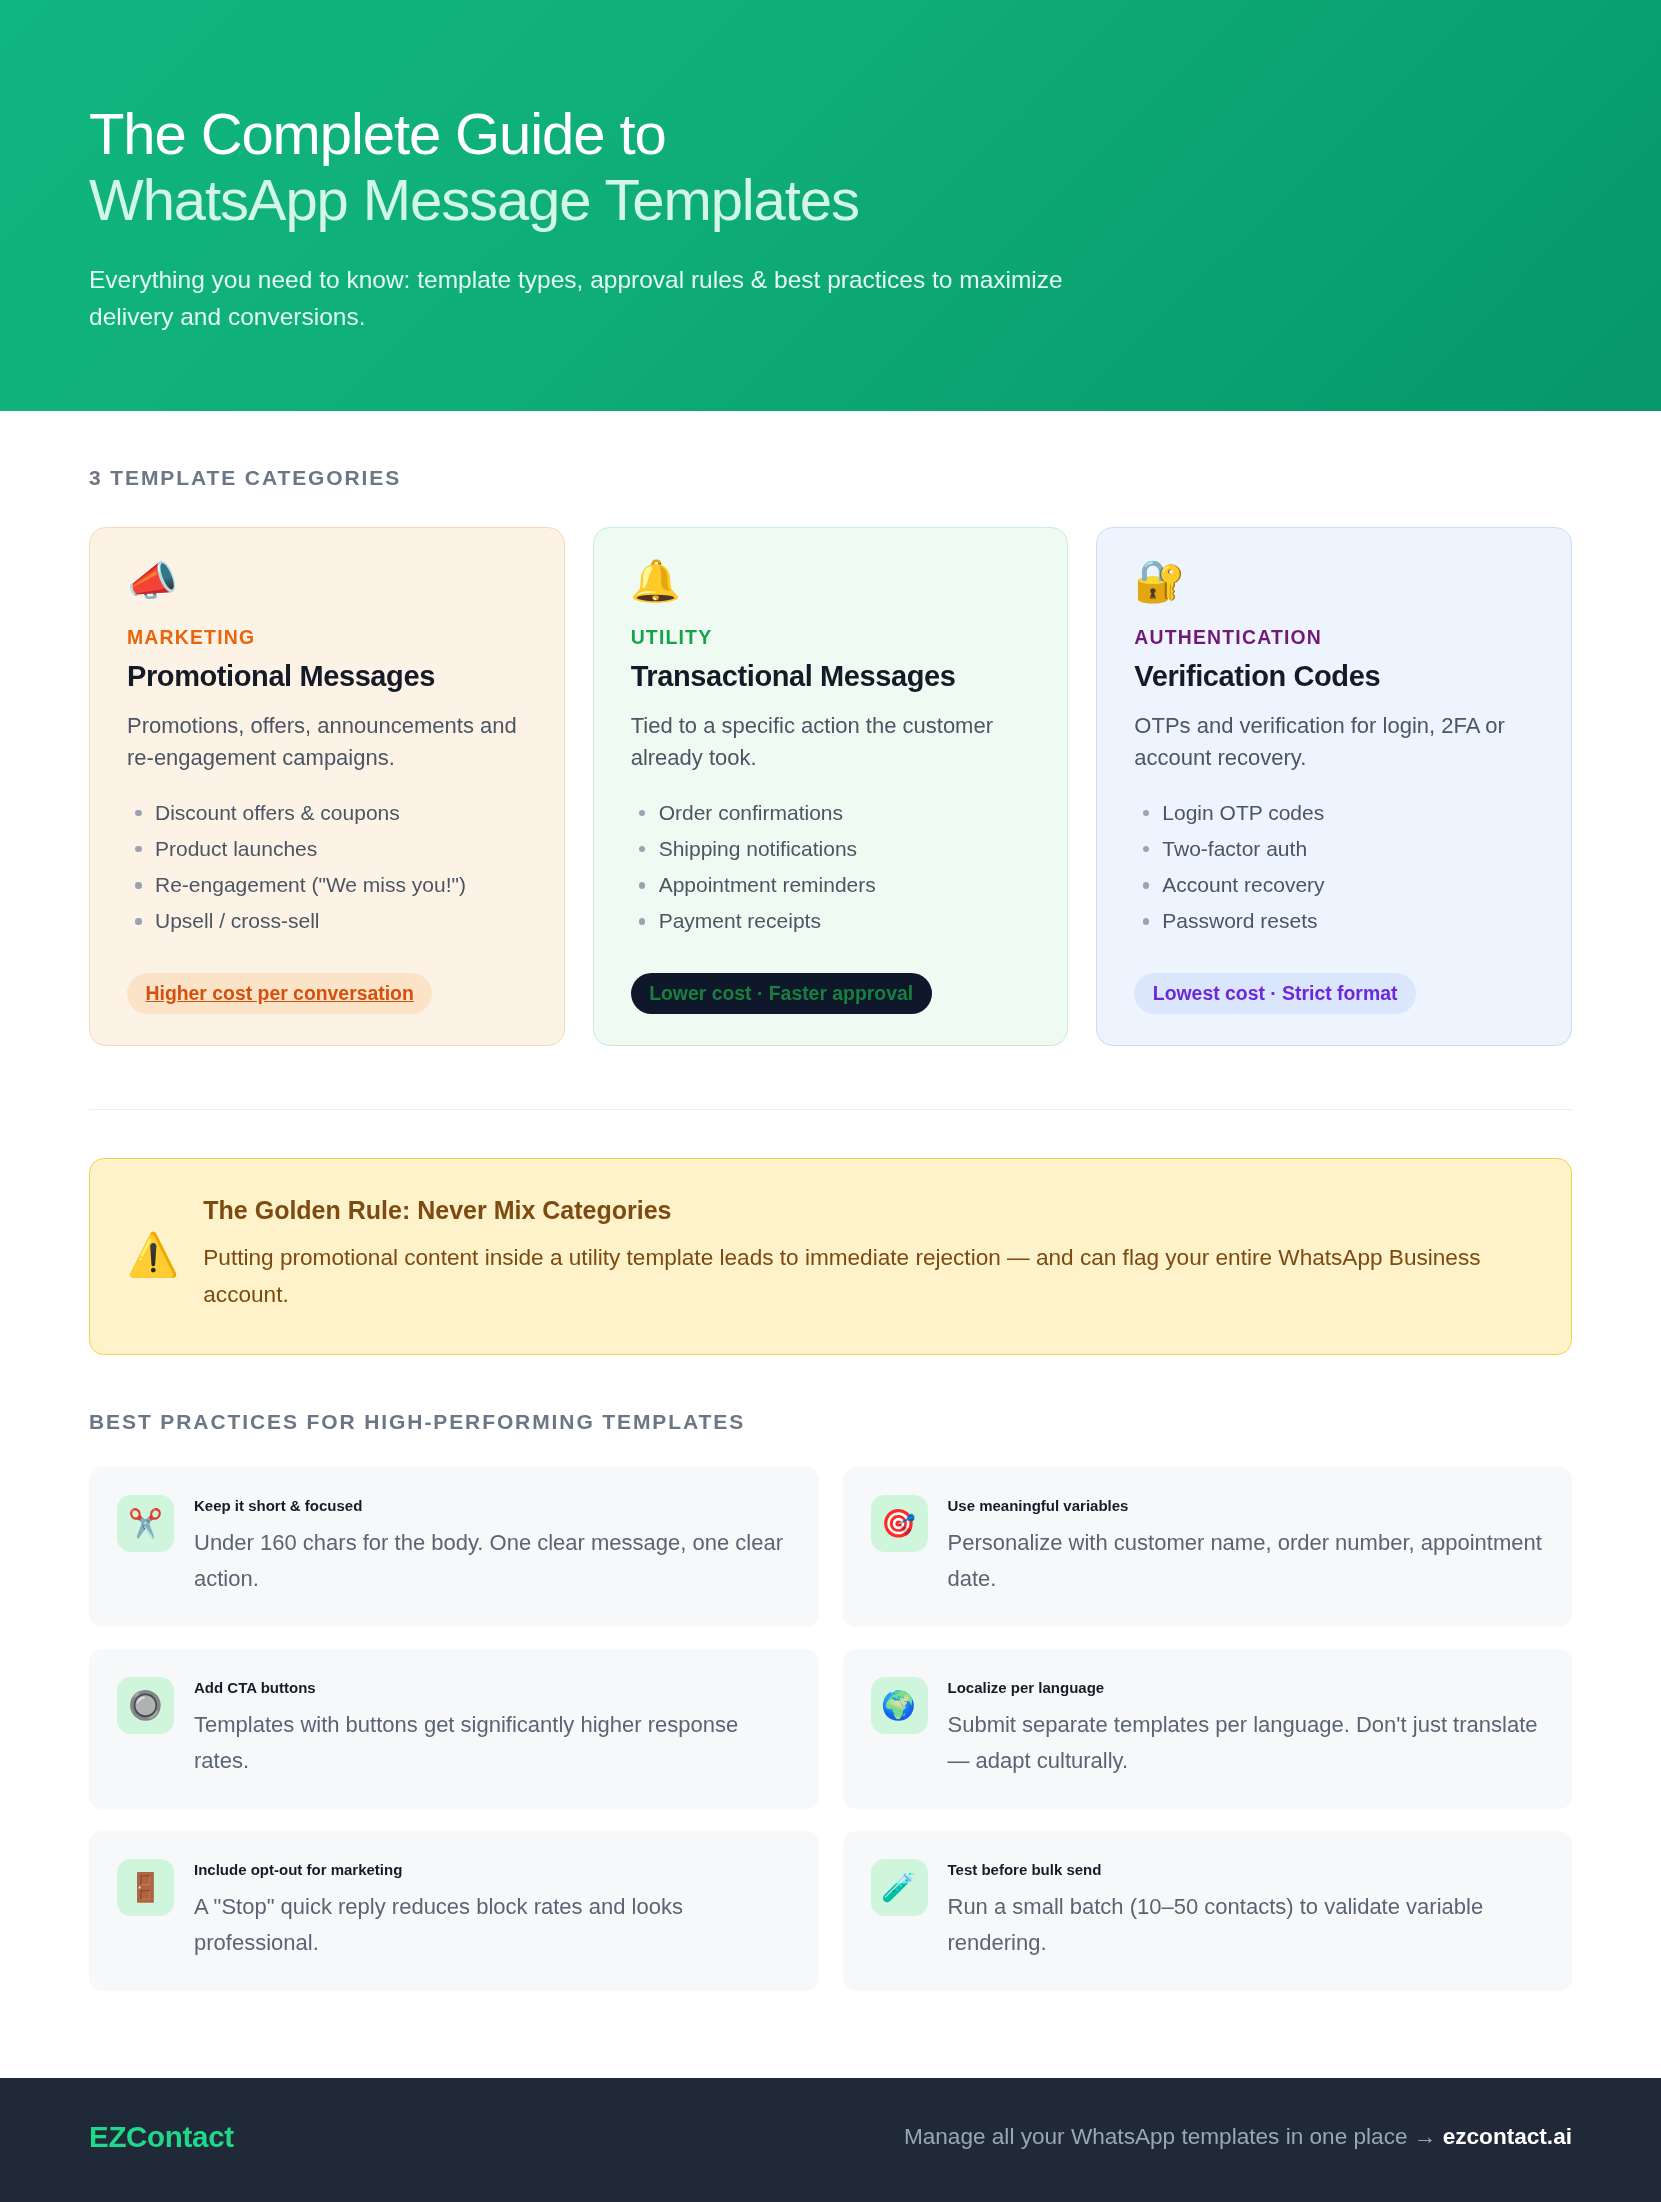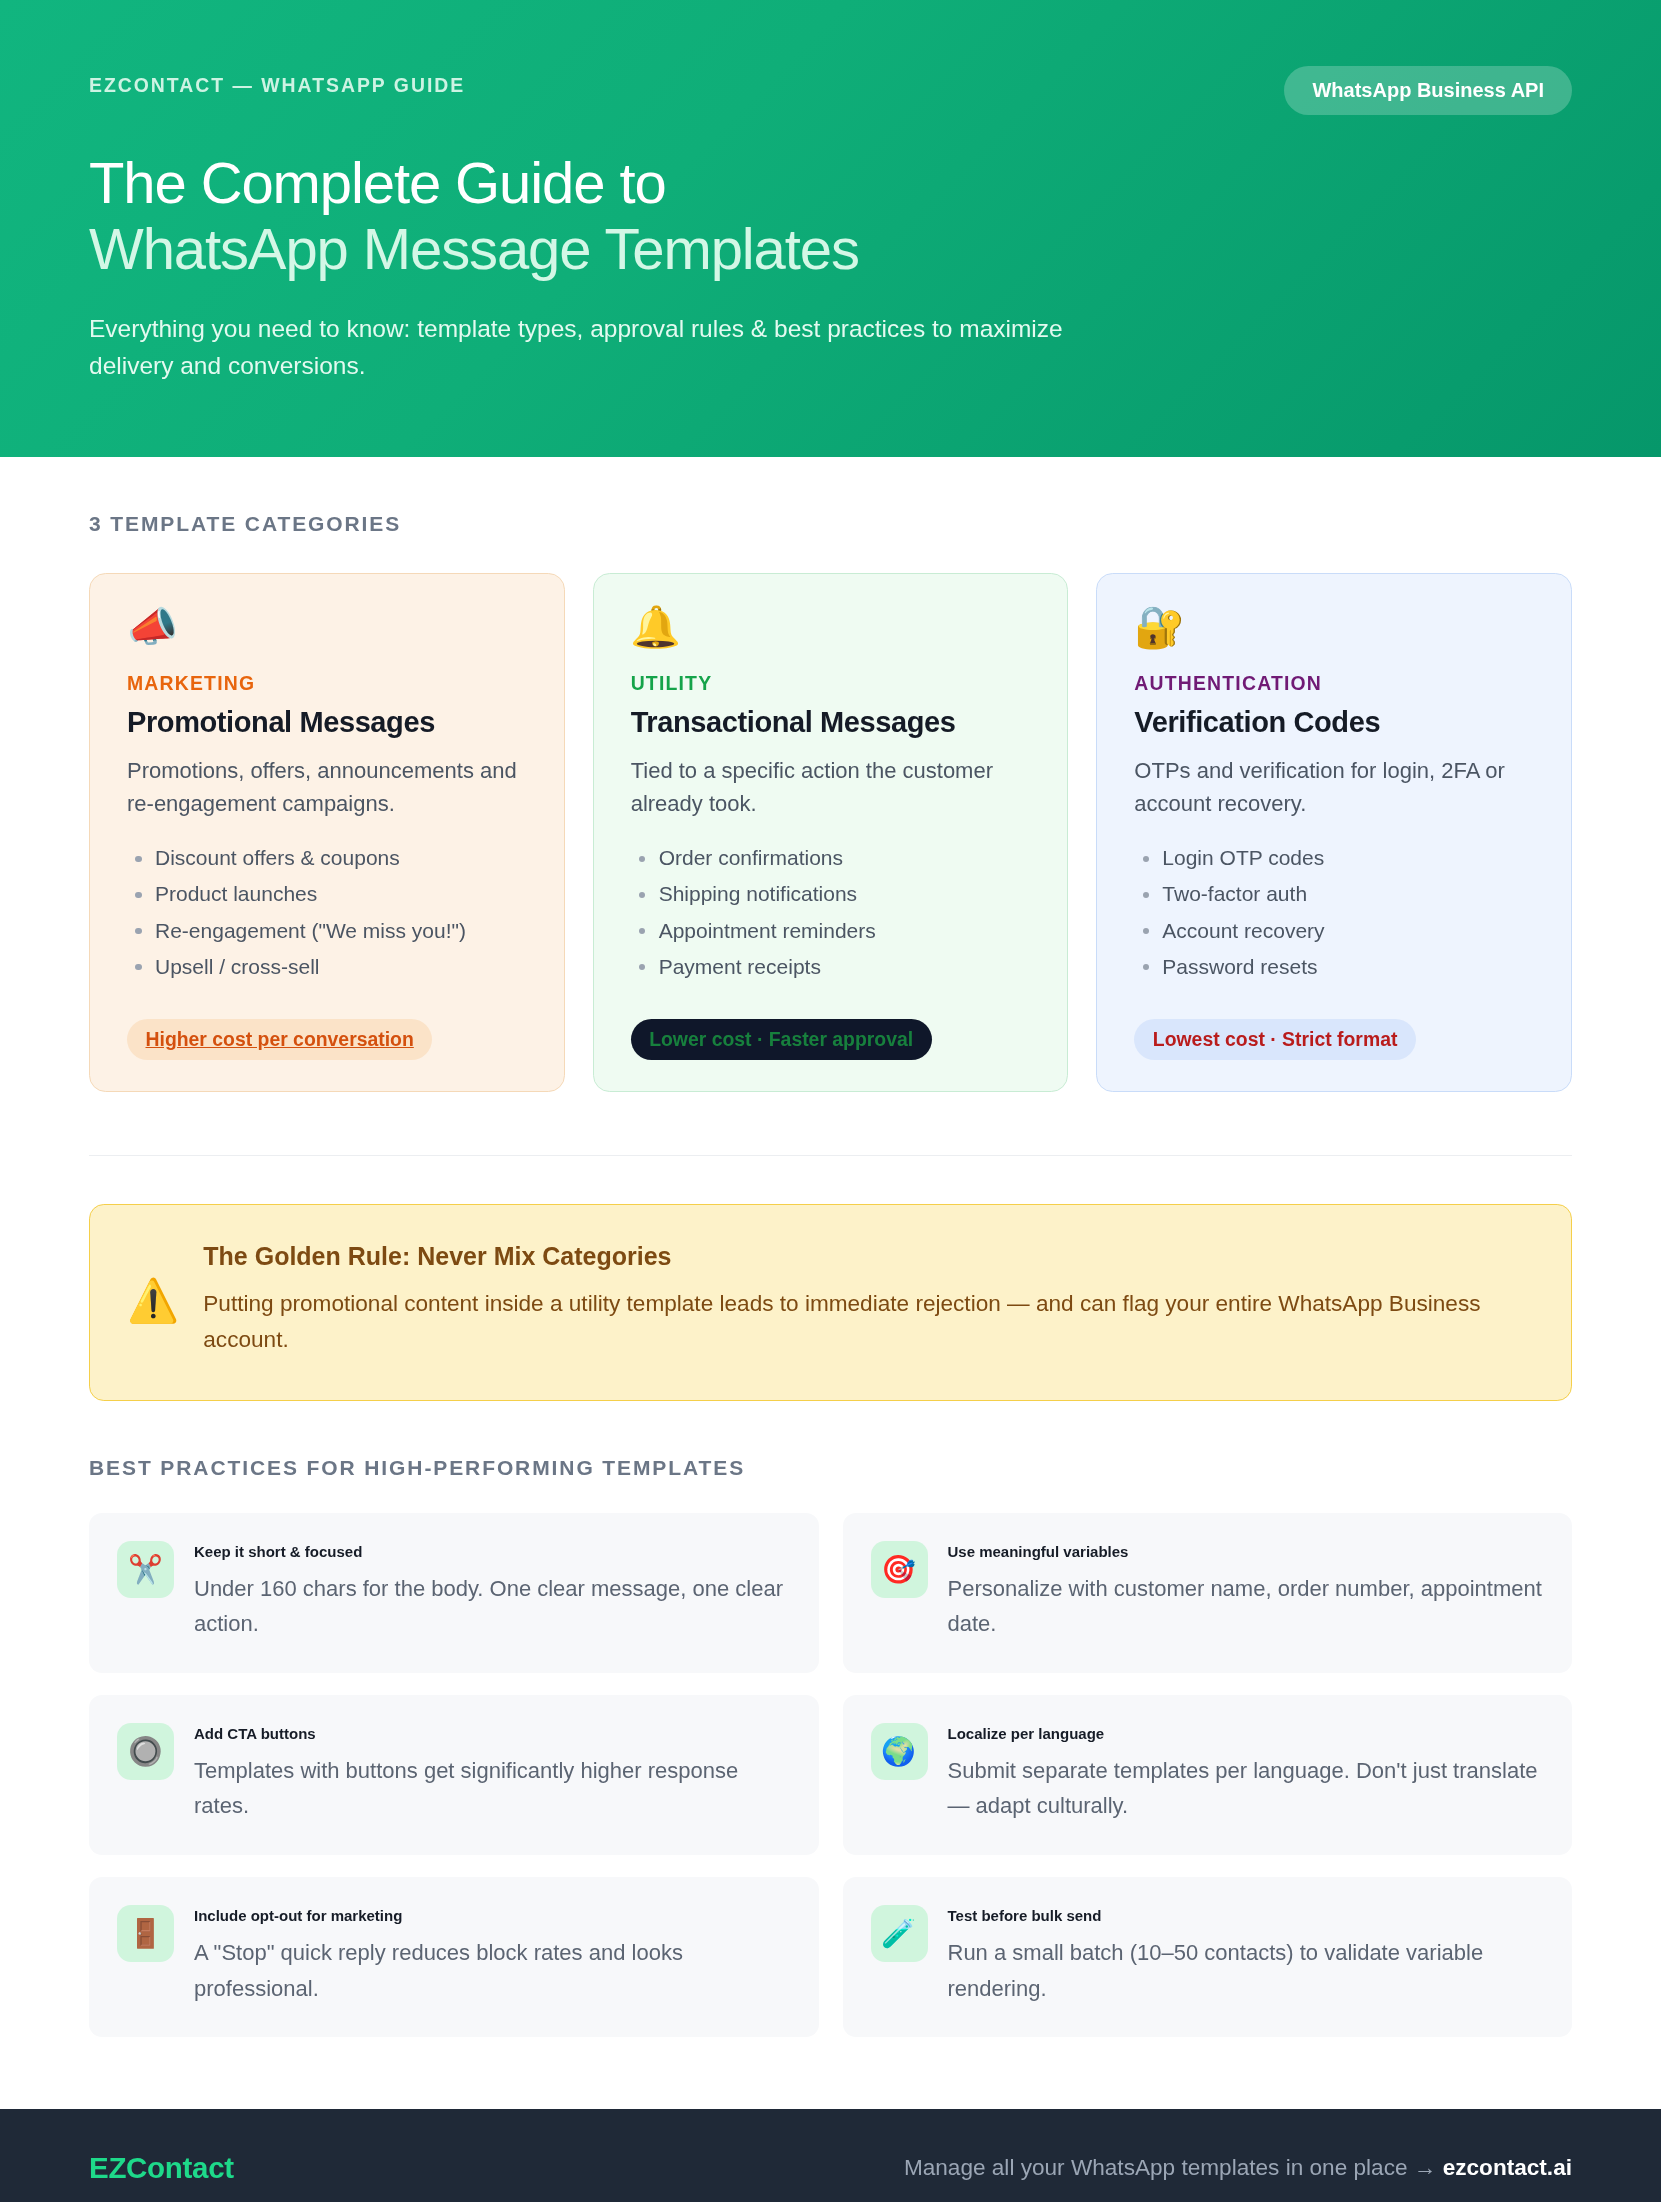--- a/index.html
+++ b/index.html
@@ -152,21 +152,21 @@
   .card-pill {
     display: inline-block;
     align-self: flex-start;
     font-size: 19.4px;
     font-weight: bold;
     padding: 9.2px 18.5px;
     border-radius: 922px;
   }
   .card.marketing .card-pill { background: #fbe3c8; color: #d4500e; text-decoration: underline; }
   .card.utility   .card-pill { background: #0f172a; color: #17803d; }
-  .card.auth      .card-pill { background: #d9e6fc; color: #b91c1c; }
+  .card.auth      .card-pill { background: #d9e6fc; color: #6d28d9; }
 
   
   .divider {
     height: 0.9px;
     background: #eceef1;
     margin: 63px 0 48px 0;
   }
 
   
   .callout {
@@ -268,24 +268,20 @@
     color: #ffffff;
     font-weight: bold;
   }
 </style>
 </head>
 <body>
 
 <div class="page">
 
   <header class="hero">
-    <div class="hero-top">
-      <div class="eyebrow">EZCONTACT — WHATSAPP GUIDE</div>
-      <div class="api-badge">WhatsApp Business API</div>
-    </div>
     <h1 class="hero-title">
       <span class="t-line1">The Complete Guide to</span>
       <span class="t-line2">WhatsApp Message Templates</span>
     </h1>
     <p class="hero-sub">Everything you need to know: template types, approval rules &amp; best practices to maximize delivery and conversions.</p>
   </header>
 
   <main class="body-wrap">
 
     <div class="section-label">3 TEMPLATE CATEGORIES</div>

